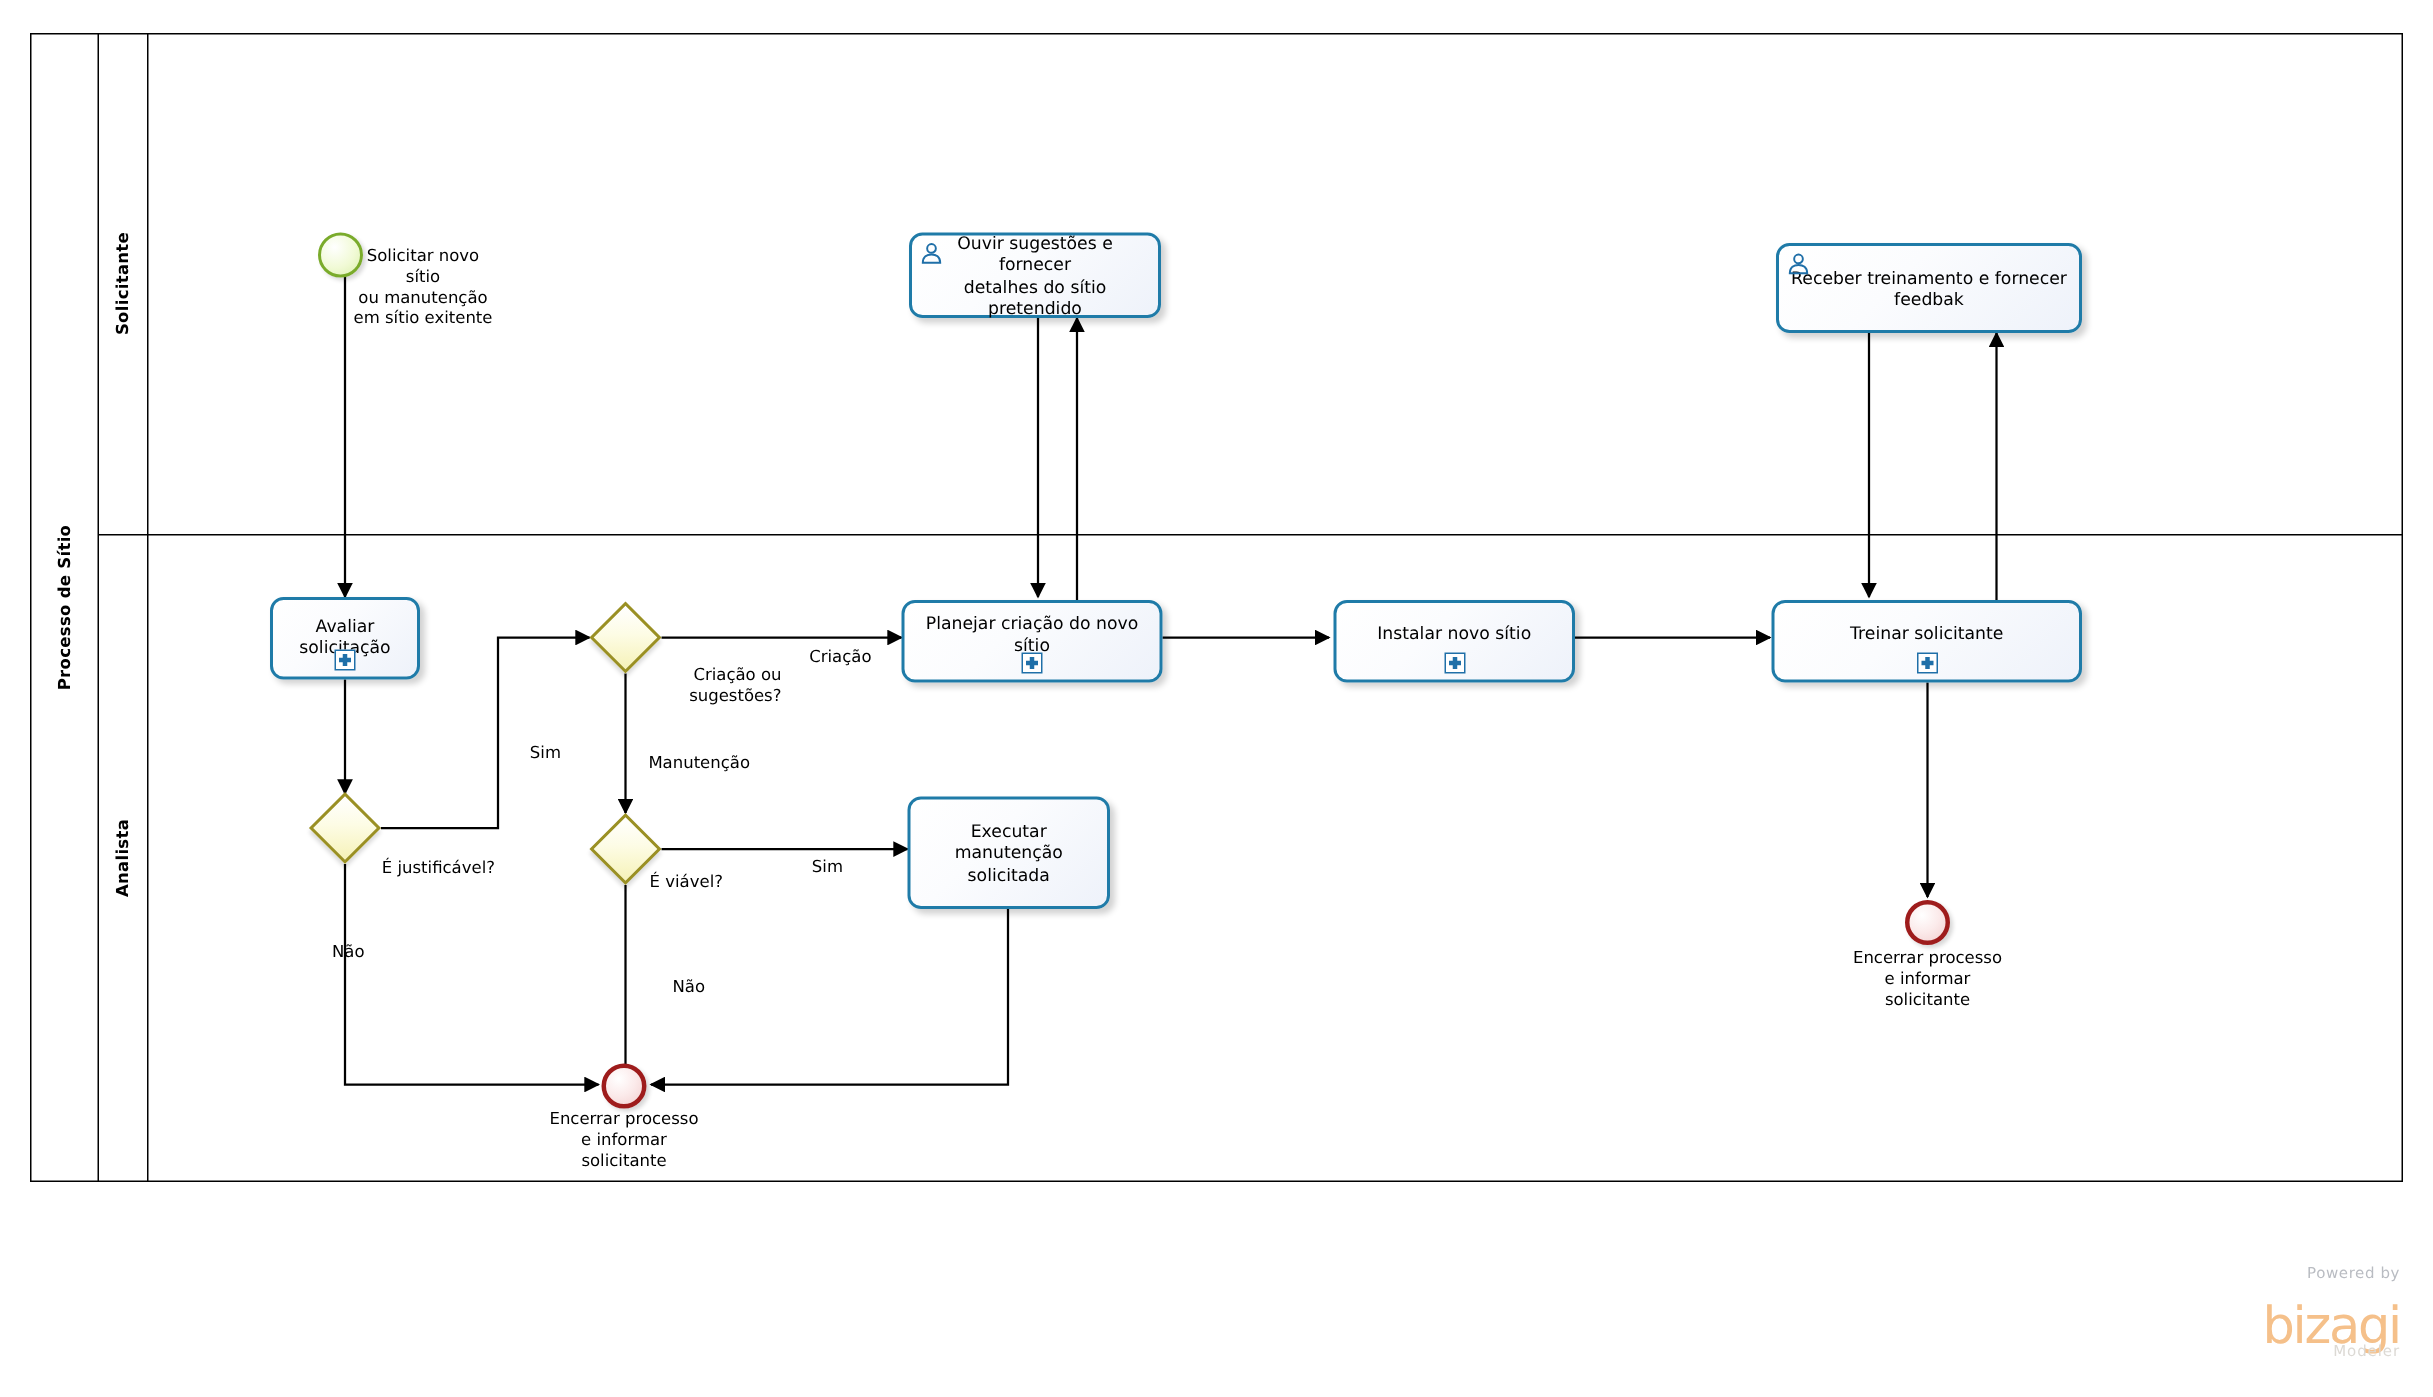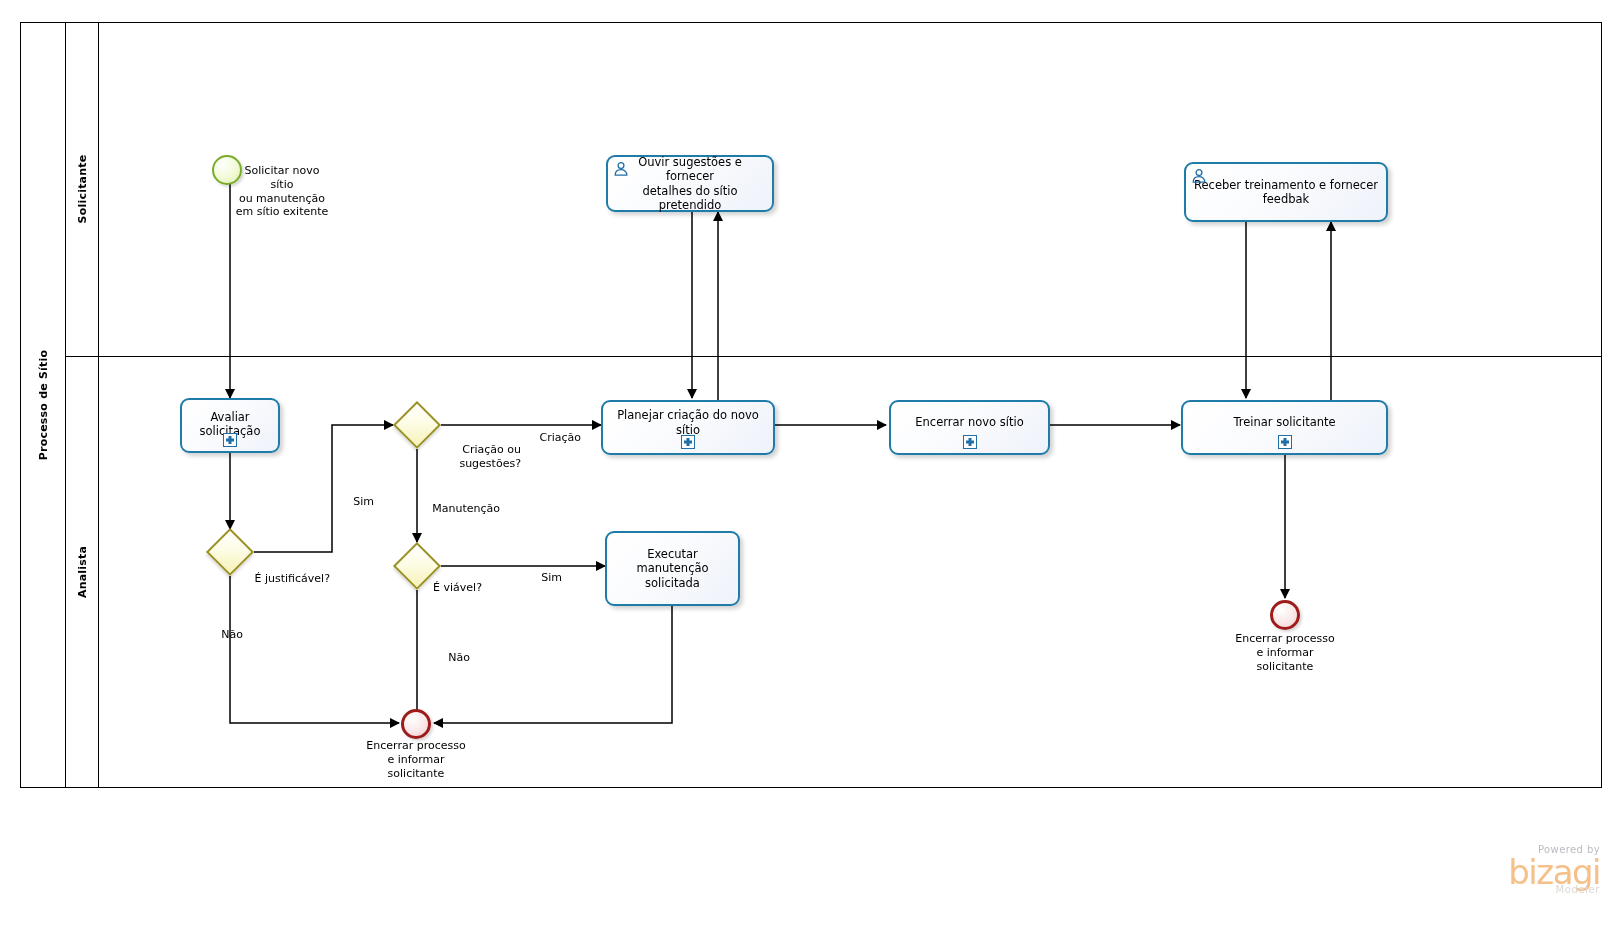--- a/index.html
+++ b/index.html
@@ -154,21 +154,21 @@
   .watermark {
     position: absolute;
     text-align: right;
     user-select: none;
   }
   .wm-powered {
     font-size: 10px;
     color: #b9bcc2;
     letter-spacing: 0.4px;
     line-height: 1;
-    margin-bottom: 1px;
+    margin-bottom: 13px;
   }
   .wm-brand {
     font-size: 34px;
     color: #f5c08a;
     line-height: 0.95;
     letter-spacing: -1.5px;
     font-weight: normal;
   }
   .wm-modeler {
     font-size: 10px;
@@ -272,21 +272,21 @@
     <span class="task-label" style="margin-bottom:3px;">Avaliar solicitação</span>
     <span class="subprocess-marker"></span>
   </div>
 
   <div class="node task" style="left:601px; top:400px; width:174px; height:55px;">
     <span class="task-label" style="margin-bottom:10px;">Planejar criação do novo sítio</span>
     <span class="subprocess-marker"></span>
   </div>
 
   <div class="node task" style="left:889px; top:400px; width:161px; height:55px;">
-    <span class="task-label" style="margin-bottom:10px;">Encerrar novo sítio</span>
+    <span class="task-label" style="margin-bottom:10px;">Instalar novo sítio</span>
     <span class="subprocess-marker"></span>
   </div>
 
   <div class="node task" style="left:605px; top:531px; width:135px; height:75px;">
     <span class="task-label">Executar manutenção
 solicitada</span>
   </div>
 
   <div class="node task" style="left:1181px; top:400px; width:207px; height:55px;">
     <span class="task-label" style="margin-bottom:10px;">Treinar solicitante</span>

